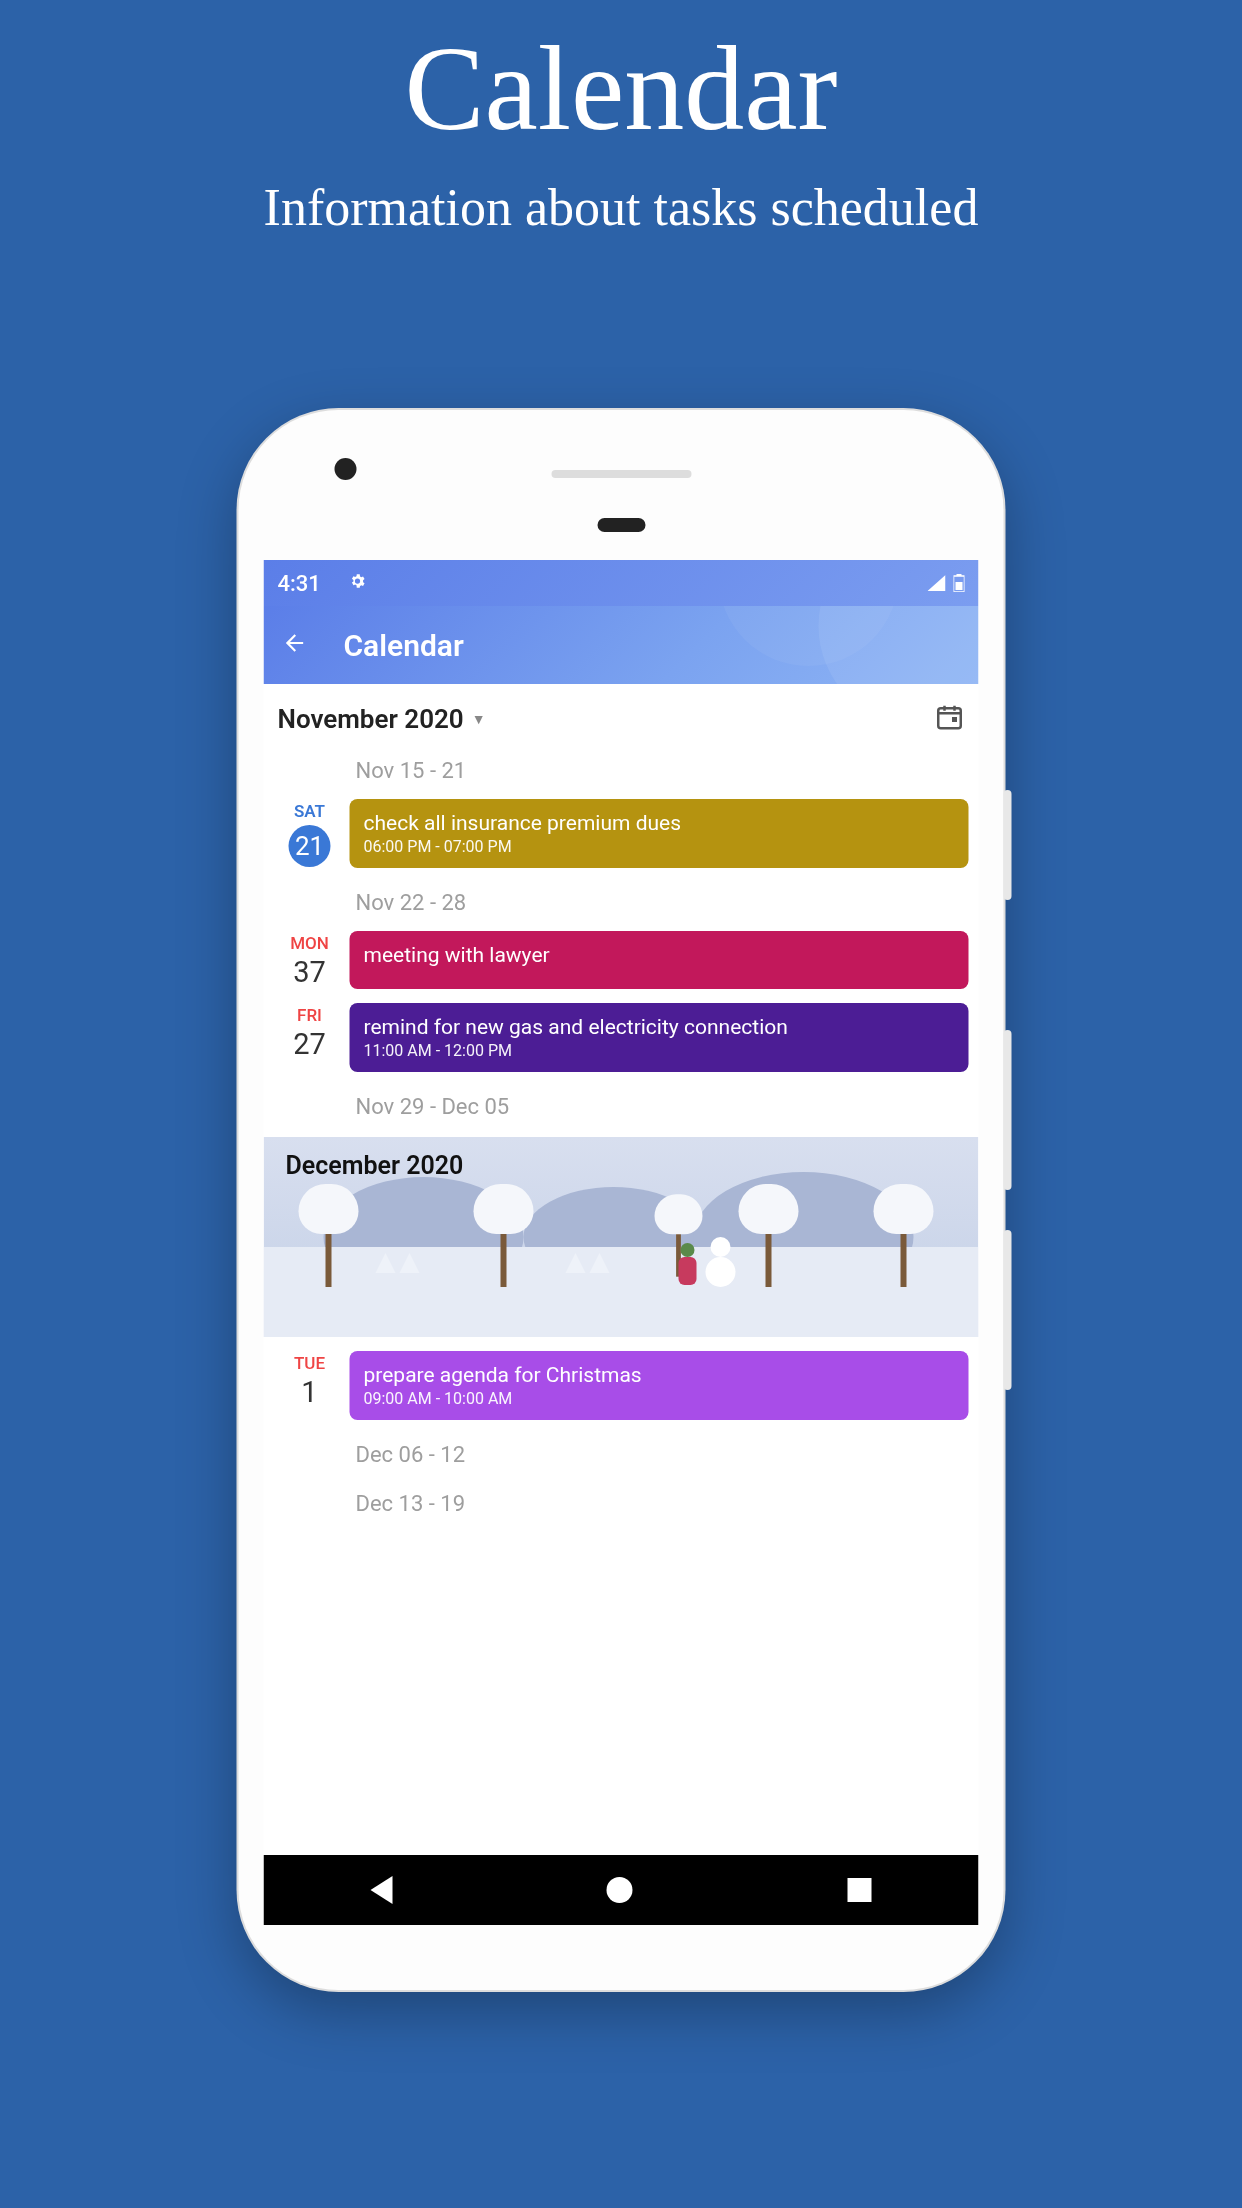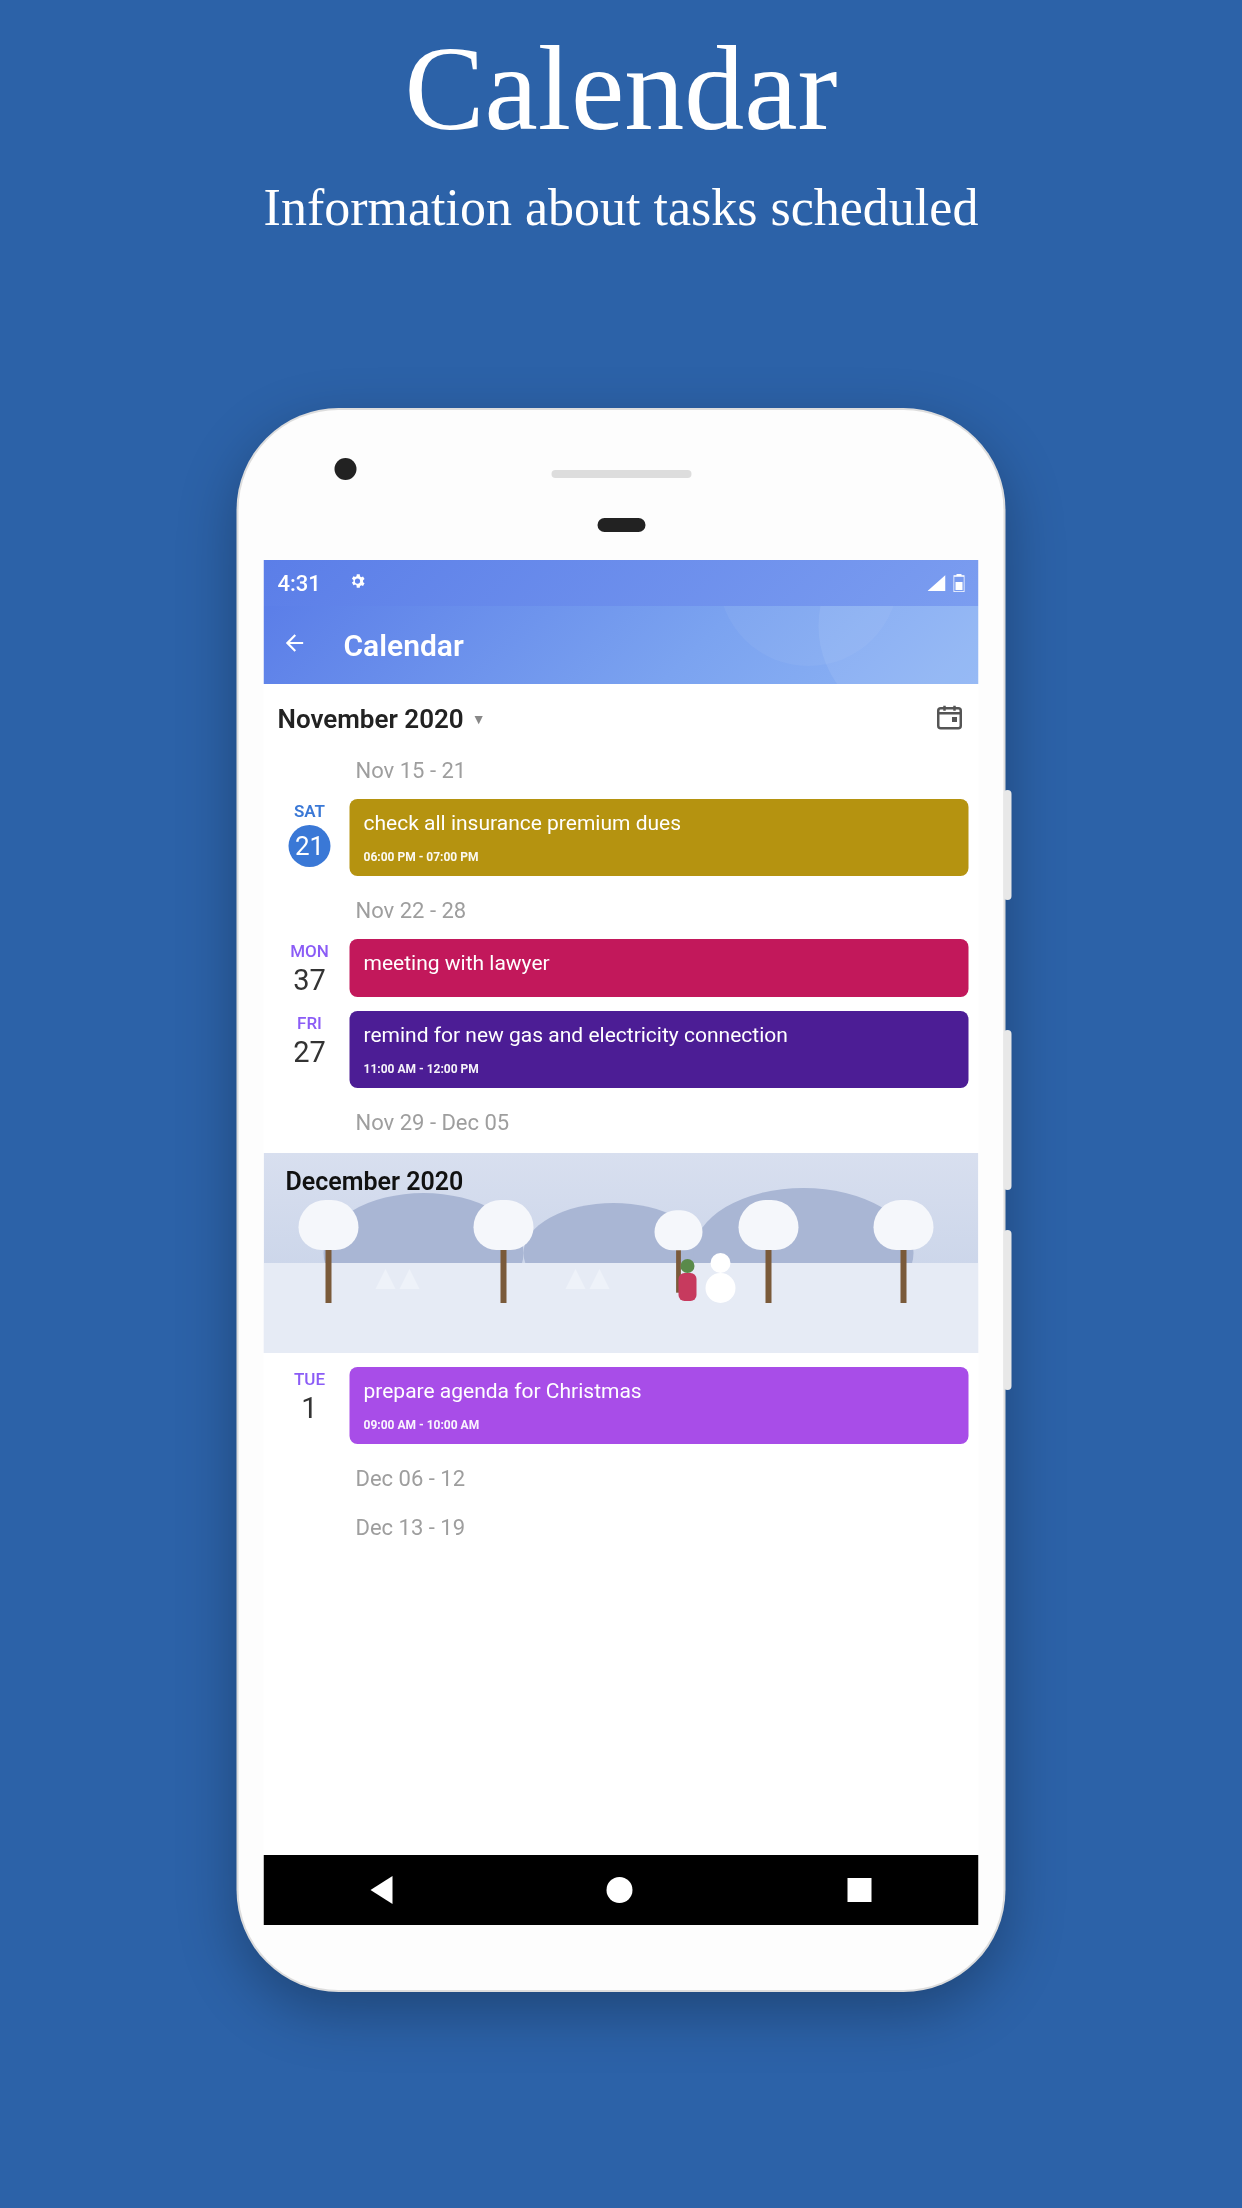--- a/index.html
+++ b/index.html
@@ -145,42 +145,42 @@
 }
 .event-row {
   display: flex;
   padding: 4px 10px 10px 10px;
 }
 .date-col {
   width: 72px;
   text-align: center;
   padding-top: 2px;
 }
-.date-dow { font-size: 17px; font-weight: 500; color: #8b5cf6; }
+.date-dow { font-size: 17px; font-weight: 500; color: #ef4444; }
 .date-dow.today { color: #3a78d6; font-weight: 600; }
 .date-num { font-size: 29px; color: #333; margin-top: 2px; }
 .date-num.today-circle {
   background: #3a78d6;
   color: #fff;
   width: 42px;
   height: 42px;
   line-height: 42px;
   border-radius: 50%;
   margin: 4px auto 0;
   font-size: 26px;
 }
 .event-card {
   flex: 1;
   border-radius: 8px;
   padding: 12px 14px;
   color: #fff;
   margin-left: 4px;
 }
 .event-title { font-size: 21px; font-weight: 400; }
-.event-time { font-size: 12px; margin-top: 15px; opacity: 0.95; font-weight: bold; }
+.event-time { font-size: 16px; margin-top: 2px; opacity: 0.95; }
 .ev-yellow { background: #b59310; }
 .ev-magenta { background: #c2185b; }
 .ev-crimson { background: #4c1d95; }
 .ev-purple { background: #a84de8; }
 .month-banner {
   height: 200px;
   position: relative;
   background: linear-gradient(#d8dfef 0%, #c3cfe6 100%);
   overflow: hidden;
   margin-top: 6px;

